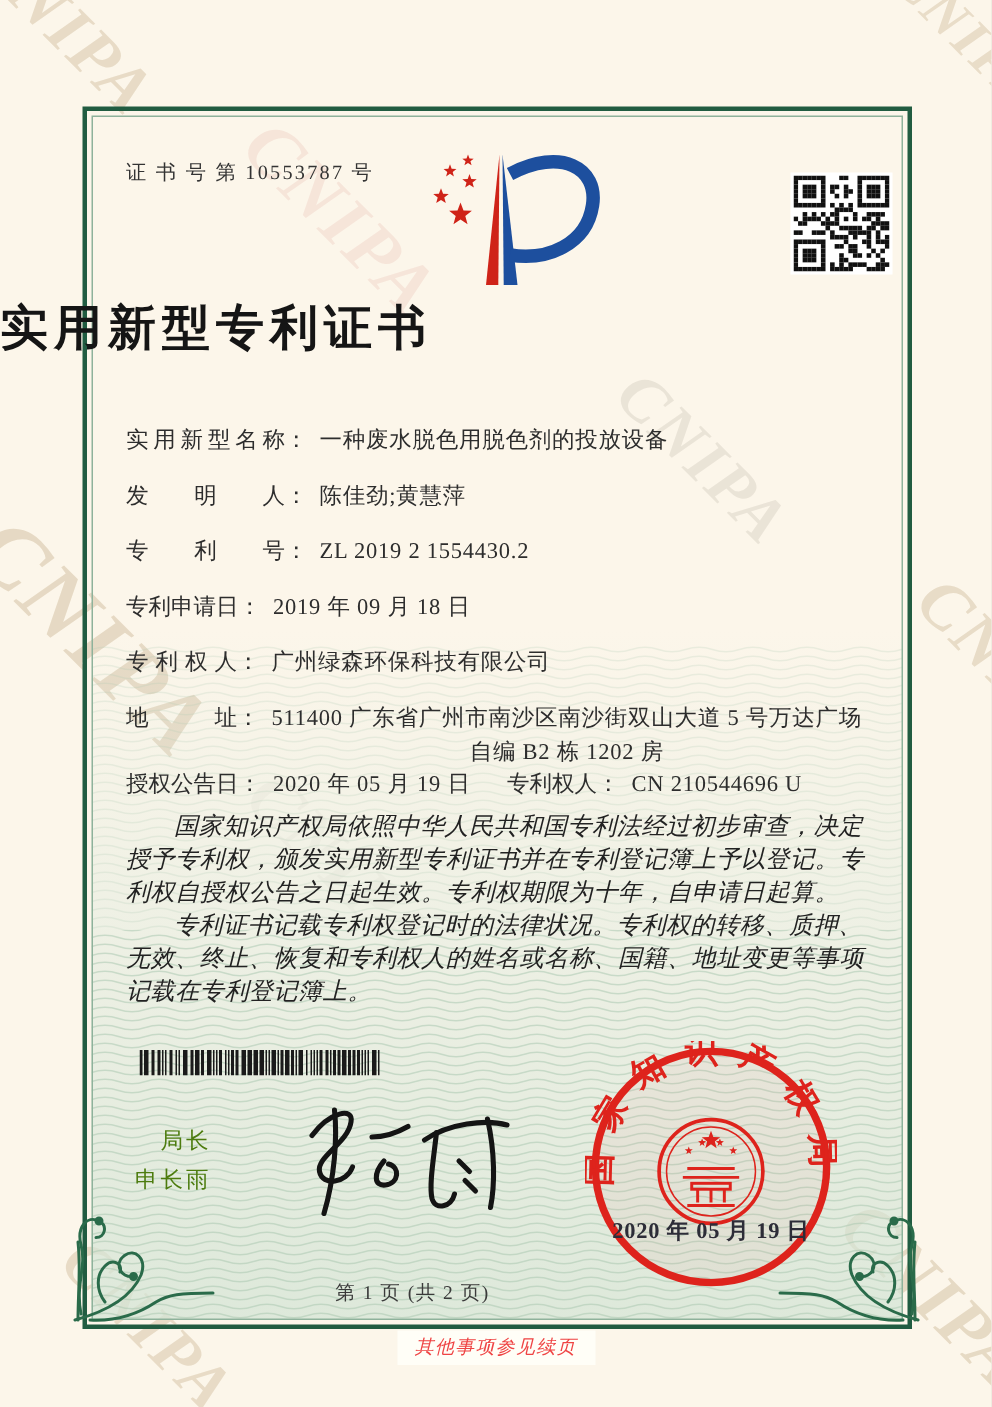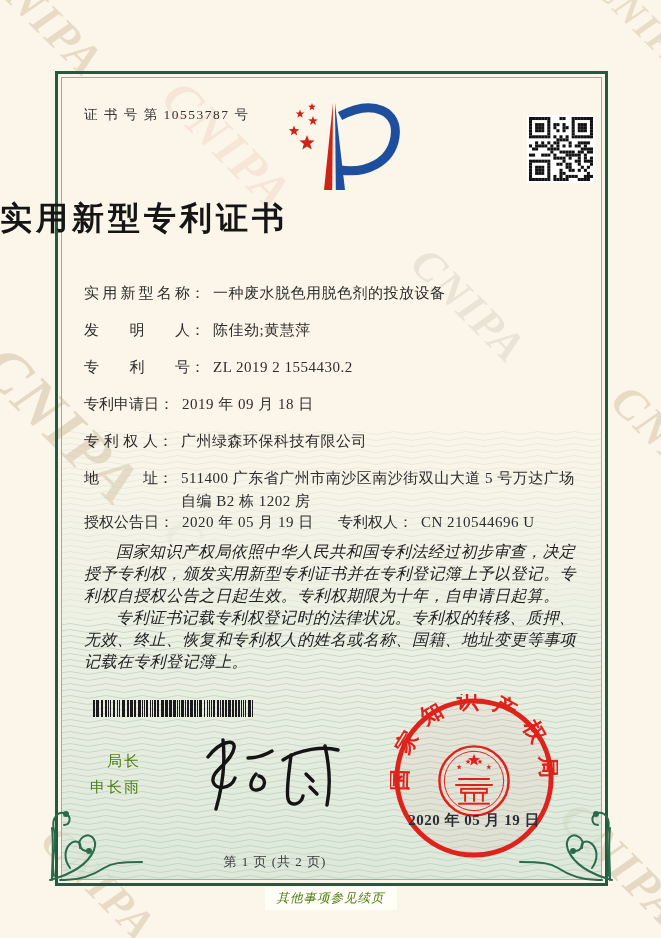--- a/index.html
+++ b/index.html
@@ -37,40 +37,40 @@
   .logo{position:absolute; left:268px; top:90px; width:140px; height:105px;}
   .qr{position:absolute; left:527px; top:115px; width:64px; height:64px; background:#fff; padding:2px;}
   .title{position:absolute; left:0; top:197px; width:100%; 
       font-size:32px; font-weight:bold; letter-spacing:4px; color:#151515;}
   
   .frow{position:absolute; left:84px; font-size:15px; color:#2d2d2d; white-space:nowrap;}
   .lbl{display:inline-block; text-align:justify; text-align-last:justify; vertical-align:top;}
   .lw6{width:106px;} .lw4{width:74px;}
   .colon{margin-right:8px;}
   .fval{letter-spacing:.5px;}
-  .addr2{margin-left:97px; margin-top:4px;}
+  .addr2{margin-left:97px; margin-top:4px;text-align:center;}
   .grant2{position:absolute; left:254px; top:0; white-space:nowrap;}
   
   .paras{position:absolute; left:84px; top:541px; width:496px;
       font-size:16px; line-height:22px; font-style:italic; color:#222;
       letter-spacing:.4px;}
   .paras p{margin:0; text-indent:2em;}
   
   .barcode{position:absolute; left:93px; top:700px; width:166px; height:17px;}
   .signer{position:absolute; left:90px; top:748px; font-family:"Liberation Sans",sans-serif;
       font-size:15px; color:#4d7c0f; letter-spacing:2px; line-height:26px;text-align:right;}
   .signature{position:absolute; left:186px; top:733px; width:175px; height:85px;}
   .seal{position:absolute; left:390px; top:694px; width:168px; height:168px;}
   .seal-date{position:absolute; left:390px; top:811px; width:168px; text-align:center;
       font-size:15px; font-weight:bold; color:#2d2d38; letter-spacing:.5px;}
   .page-info{position:absolute; left:55px; top:853px; width:440px; text-align:center;
       font-size:13px; color:#3a3a3a; letter-spacing:1px;}
   .cont-note{position:absolute; left:50%; top:887px; transform:translateX(-50%);
       background:rgba(255,254,248,.95); padding:3px 12px; font-size:12.5px;
-      font-style:italic; color:#4d7c0f; letter-spacing:1px; white-space:nowrap;}
+      font-style:italic; color:#ef4444; letter-spacing:1px; white-space:nowrap;}
 </style>
 </head>
 <body>
 
 <div class="page">
 
   <div class="wm wm1">CNIPA</div>
   <div class="wm wm2">CNIPA</div>
   <div class="wm wm3">CNIPA</div>
   <div class="wm wm4">CNIPA</div>

